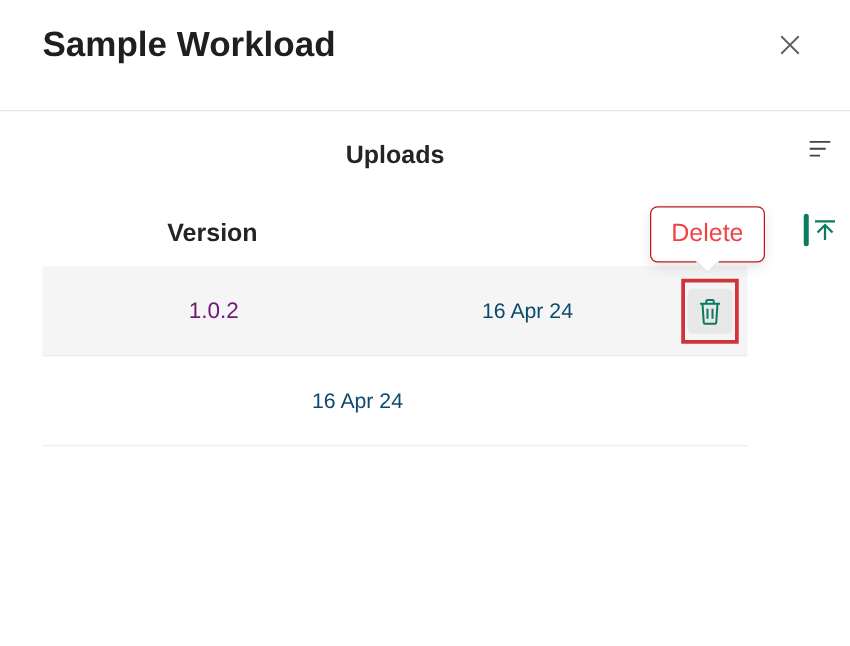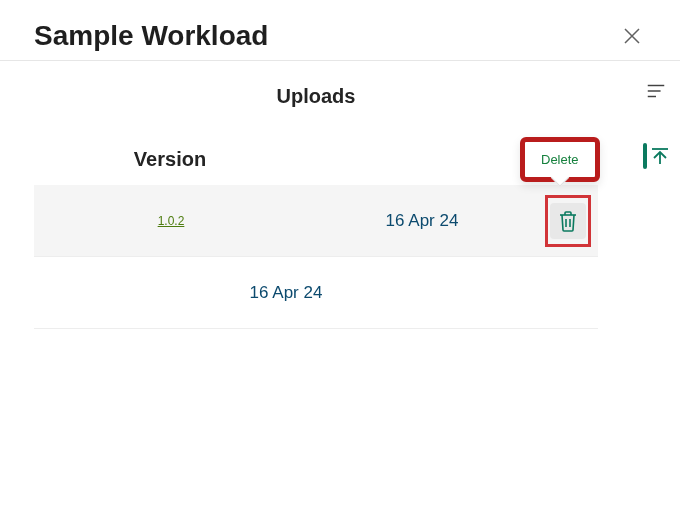--- a/index.html
+++ b/index.html
@@ -1,40 +1,40 @@
 <!DOCTYPE html>
 <html><head>
   <meta charset="utf-8">
   <style>
     * { box-sizing: border-box; margin: 0; padding: 0; }
     html, body { width: 680px; height: 517px; font-family: "Segoe UI", -apple-system, sans-serif; background: #fff; color: #242424; }
-    .header { display: flex; align-items: center; justify-content: space-between; padding: 20px 32px 8px 34px; border-bottom: 1px solid #e6e6e6; }
+    .header { display: flex; align-items: center; justify-content: space-between; padding: 20px 32px 36px 34px; border-bottom: 1px solid #e6e6e6; }
     .header-title { font-size: 28px; font-weight: 600; color: #1f1f1f; }
     .close-btn { width: 32px; height: 32px; display: flex; align-items: center; justify-content: center; cursor: pointer; background: transparent; border: none; }
     .close-btn svg { width: 20px; height: 20px; stroke: #616161; stroke-width: 1.5; }
 
     .content-wrap { position: relative; display: flex; text-align: center; }
     .main { flex: 1; padding: 24px 0 0 34px; max-width: 598px; }
     .section-title { font-size: 20px; font-weight: 600; margin-bottom: 40px; }
 
     .table-head { display: flex; padding: 0 0 14px 0; }
     .col-version { width: 272px; font-size: 20px; font-weight: 600; }
     .col-date { flex: 1; font-size: 16px; font-weight: 600; }
 
     .row { display: flex; align-items: center; height: 72px; border-bottom: 1px solid #ededed; position: relative; }
     .row.alt { background: #f5f5f5; }
-    .row .v { width: 272px; padding-left: 2px; font-size: 12px; color: #4d7c0f; text-decoration: underline; }
+    .row .v { width: 272px; padding-left: 2px; font-size: 18px; color: #701a75; }
     .row .d { flex: 1; font-size: 17px; color: #0c4a6e; }
     .row .actions { width: 60px; display: flex; justify-content: center; position: relative; }
 
     .trash-btn { width: 36px; height: 36px; display: flex; align-items: center; justify-content: center; border-radius: 4px; background: #e8e8e8; border: none; cursor: pointer; }
     .trash-btn svg { width: 20px; height: 22px; }
     .hl { position: absolute; border: 3px solid #d13438; width: 46px; height: 52px; left: 7px; top: -8px; pointer-events: none; }
 
-    .tooltip { position: absolute; top: -66px; left: -18px; background: #fff; border: 5px solid #b91c1c; border-radius: 6px; padding: 10px 16px; font-size: 13px; color: #15803d; box-shadow: 0 4px 10px rgba(0,0,0,0.1); white-space: nowrap; }
+    .tooltip { position: absolute; top: -66px; left: -18px; background: #fff; border: 1px solid #b91c1c; border-radius: 6px; padding: 10px 16px; font-size: 20px; color: #ef4444; box-shadow: 0 4px 10px rgba(0,0,0,0.1); white-space: nowrap; }
     .tooltip::after { content: ""; position: absolute; bottom: -7px; left: 50%; transform: translateX(-50%) rotate(45deg); width: 12px; height: 12px; background: #fff; border-right: 1px solid #e0e0e0; border-bottom: 1px solid #e0e0e0; }
 
     .side-actions { position: absolute; right: 6px; top: 12px; display: flex; flex-direction: column; align-items: center; gap: 34px; }
     .menu-btn { width: 36px; height: 36px; display: flex; align-items: center; justify-content: center; background: transparent; border: none; cursor: pointer; }
     .scroll-top { display: flex; align-items: center; gap: 3px; cursor: pointer; }
     .scroll-top .bar { width: 4px; height: 26px; background: #0b7a5f; border-radius: 2px; }
     .scroll-top svg { width: 20px; height: 20px; }
   </style>
 </head>
 <body>

